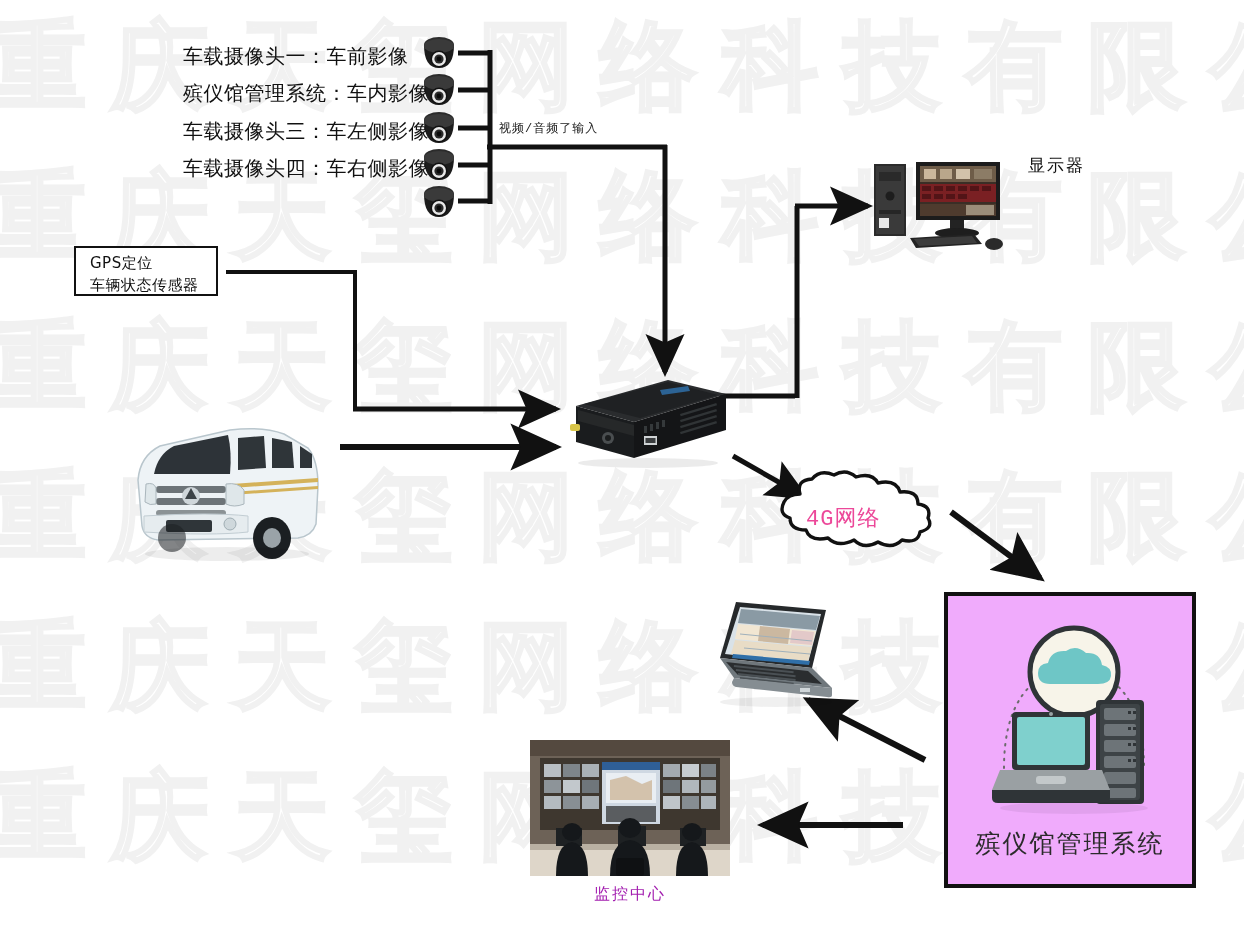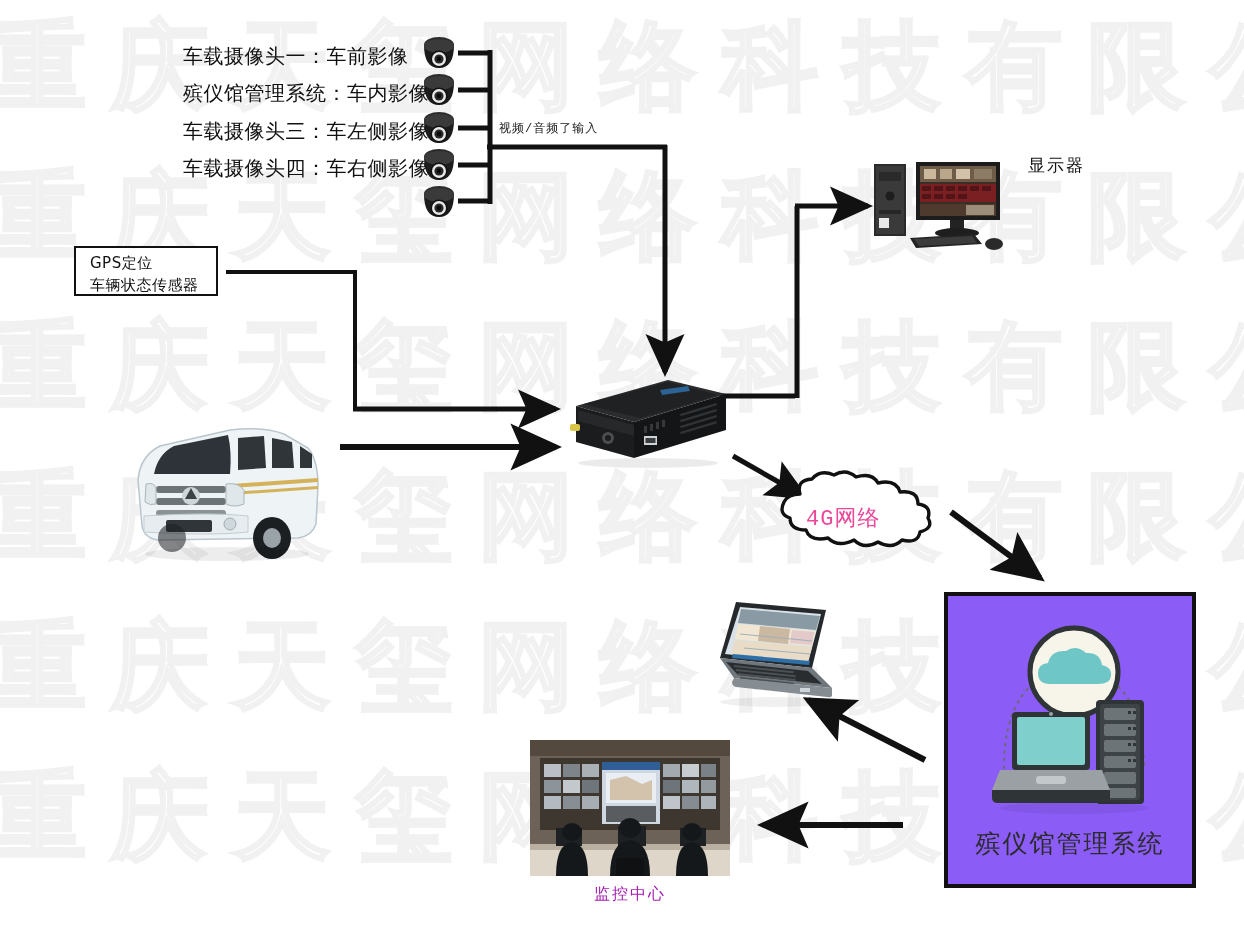--- a/index.html
+++ b/index.html
@@ -68,21 +68,21 @@
 
   
   #cloud-text{
     position:absolute;left:806px;top:503px;
     font-size:22px;color:#ec4899;z-index:7;letter-spacing:1px;
   }
 
   
   #mgmt-box{
     position:absolute;left:944px;top:592px;width:252px;height:296px;
-    border:4px solid #111;background:#8b5cf6;z-index:6;box-sizing:border-box;
+    border:4px solid #111;background:#f0abfc;z-index:6;box-sizing:border-box;
   }
   #mgmt-label{
     position:absolute;left:0;right:0;bottom:24px;text-align:center;
     font-size:25px;color:#2b2b2b;letter-spacing:2px;
   }
 
   
   #monitor-label{position:absolute;left:1028px;top:154px;font-size:17px;color:#111;letter-spacing:2px;}
   #center-label{position:absolute;left:0;width:200px;text-align:center;top:884px;font-size:16px;color:#a21caf;letter-spacing:2px;}
 </style>

